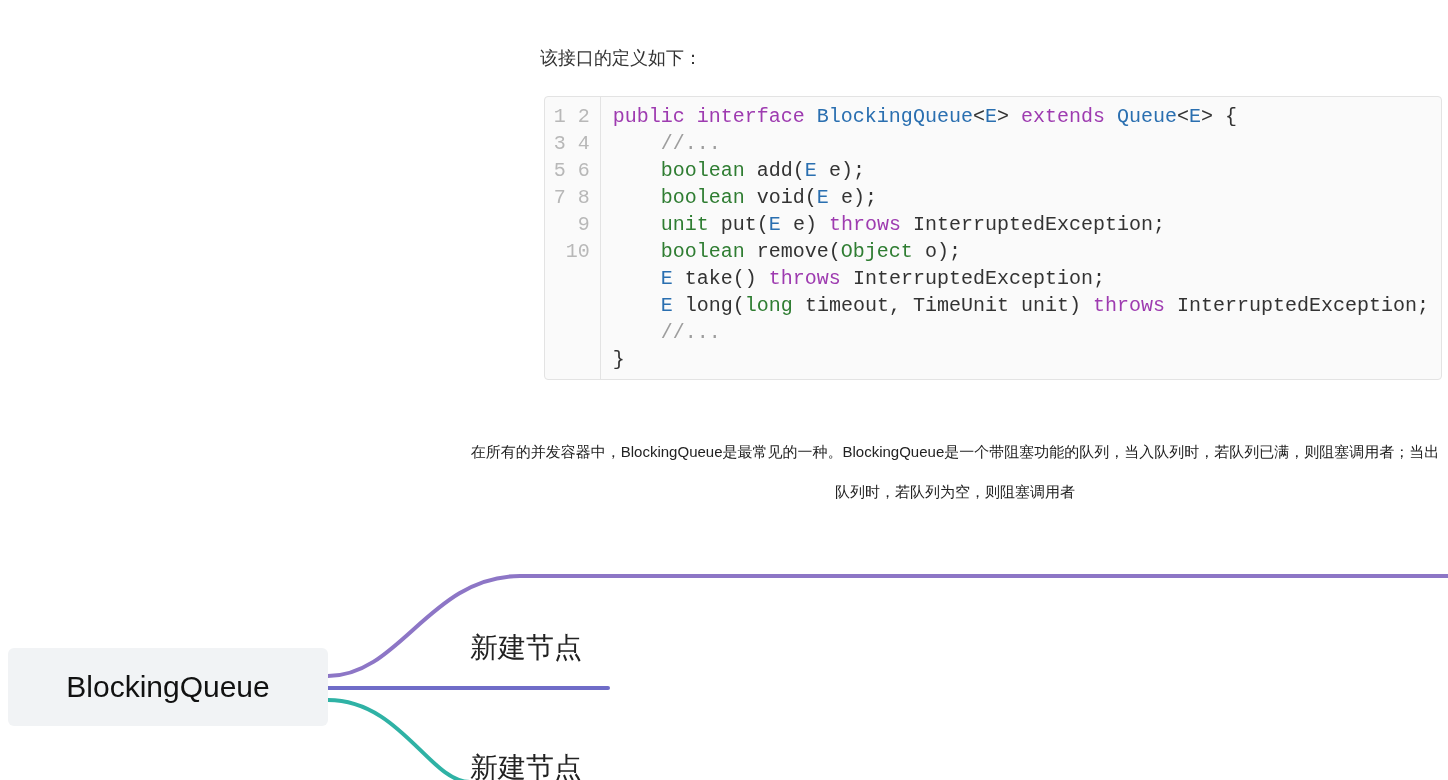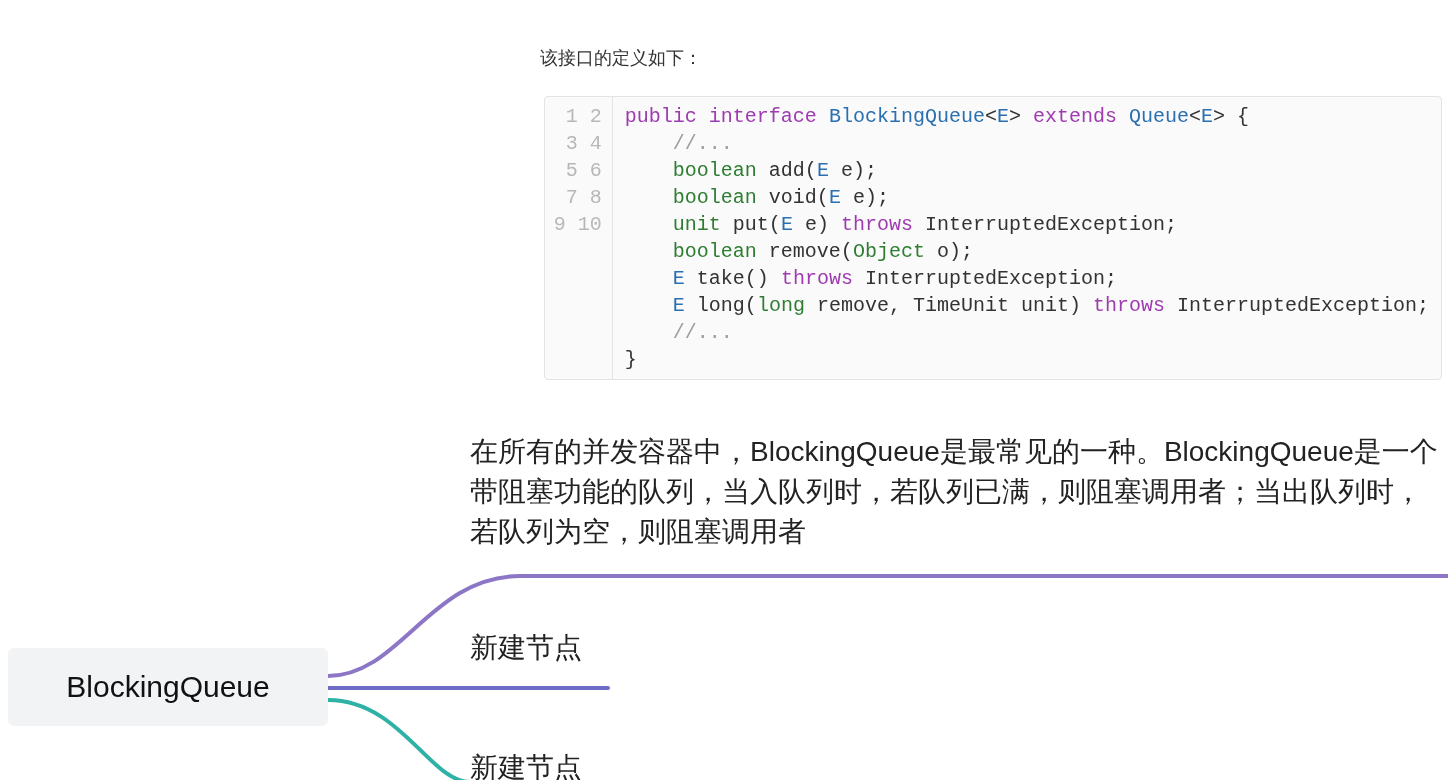--- a/index.html
+++ b/index.html
@@ -55,21 +55,22 @@
   .tok-type { color: #2f7d32; margin-top: 6px; }   
   .tok-name { color: #2a6fb0; }   
   .tok-fn   { color: #333;    }   
   .tok-cmnt { color: #9d9d9d; }   
 
   .desc {
     position: absolute;
     left: 470px;
     top: 432px;
     width: 970px;
-    font-size: 28px;
+    text-align: center;
+    font-size: 15px;
     line-height: 40px;
     color: #222;
   }
 
   .root-node {
     position: absolute;
     left: 8px;
     top: 648px;
     width: 320px;
     height: 78px;
@@ -115,21 +116,21 @@
 8
 9
 10</div>
     <div class="code" id="code"><span class="tok-kw">public</span><span> </span><span class="tok-kw">interface</span><span> </span><span class="tok-name">BlockingQueue</span><span>&lt;</span><span class="tok-name">E</span><span>&gt;</span><span> </span><span class="tok-kw">extends</span><span> </span><span class="tok-name">Queue</span><span>&lt;</span><span class="tok-name">E</span><span>&gt;</span><span> {</span>
 <span>    </span><span class="tok-cmnt">//...</span>
 <span>    </span><span class="tok-type">boolean</span><span> </span><span class="tok-fn">add</span><span>(</span><span class="tok-name">E</span><span> e);</span>
 <span>    </span><span class="tok-type">boolean</span><span> </span><span class="tok-fn">void</span><span>(</span><span class="tok-name">E</span><span> e);</span>
 <span>    </span><span class="tok-type">unit</span><span> </span><span class="tok-fn">put</span><span>(</span><span class="tok-name">E</span><span> e) </span><span class="tok-kw">throws</span><span> InterruptedException;</span>
 <span>    </span><span class="tok-type">boolean</span><span> </span><span class="tok-fn">remove</span><span>(</span><span class="tok-type">Object</span><span> o);</span>
 <span>    </span><span class="tok-name">E</span><span> </span><span class="tok-fn">take</span><span>() </span><span class="tok-kw">throws</span><span> InterruptedException;</span>
-<span>    </span><span class="tok-name">E</span><span> </span><span class="tok-fn">long</span><span>(</span><span class="tok-type">long</span><span> remove, TimeUnit unit) </span><span class="tok-kw">throws</span><span> InterruptedException;</span>
+<span>    </span><span class="tok-name">E</span><span> </span><span class="tok-fn">long</span><span>(</span><span class="tok-type">long</span><span> timeout, TimeUnit unit) </span><span class="tok-kw">throws</span><span> InterruptedException;</span>
 <span>    </span><span class="tok-cmnt">//...</span>
 <span>}</span></div>
   </div>
 
   <div class="desc">在所有的并发容器中，BlockingQueue是最常见的一种。BlockingQueue是一个带阻塞功能的队列，当入队列时，若队列已满，则阻塞调用者；当出队列时，若队列为空，则阻塞调用者</div>
 
   <svg class="connectors">
 
     <path d="M 328 676  C 400 676, 430 576, 520 576  L 1448 576" fill="none" stroke-width="4" stroke-linecap="round" stroke="#8d76c6"></path>
 

